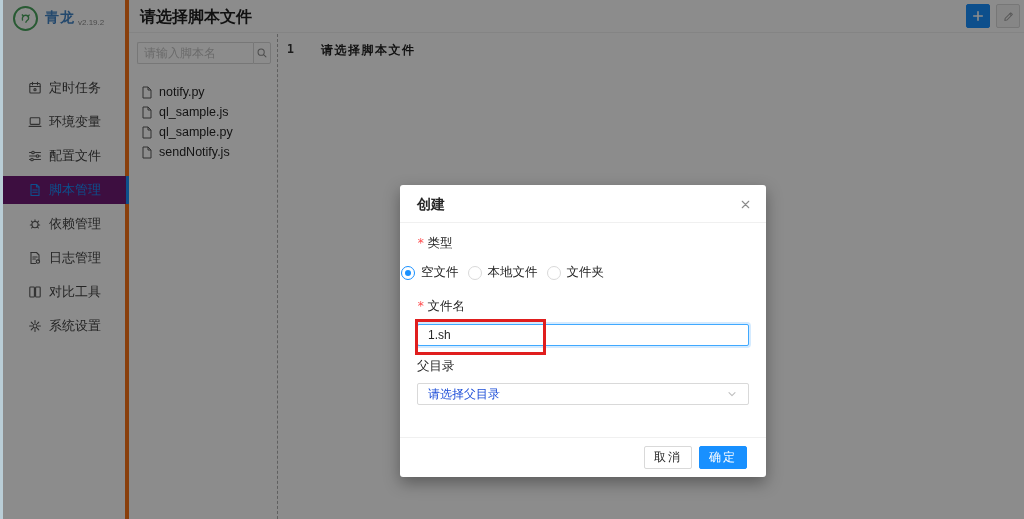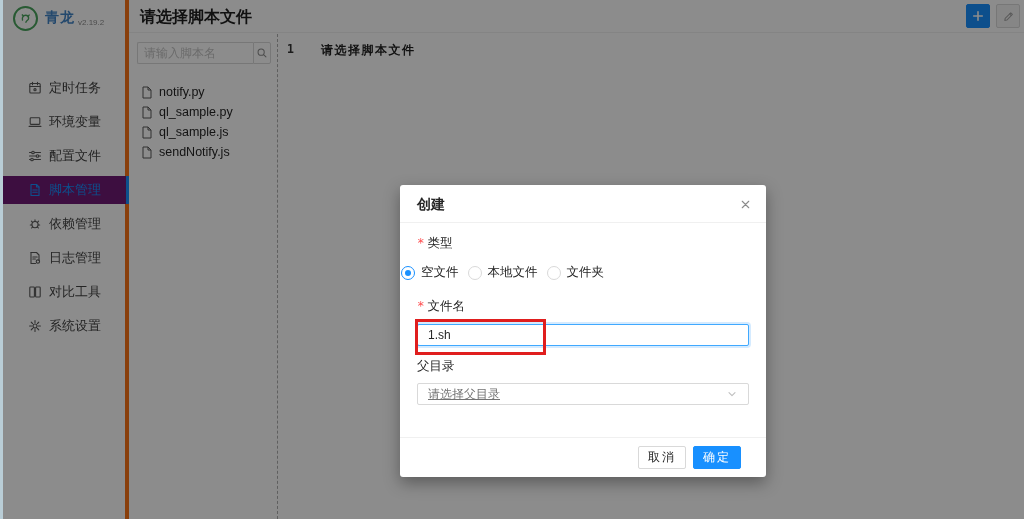--- a/index.html
+++ b/index.html
@@ -58,23 +58,23 @@
   .radio-item { display:flex; align-items:center; cursor:pointer; }
   .radio-circle { width:14px; height:14px; border-radius:50%; border:1px solid #d9d9d9; background:#fff; position:relative; }
   .radio-item.selected .radio-circle { border-color:#1890ff; }
   .radio-item.selected .radio-circle::after { content:""; position:absolute; left:3px; top:3px; width:6px; height:6px; border-radius:50%; background:#1890ff; }
   .radio-label { margin-left:6px; font-size:12.5px; color:#262626; }
   .label-filename { top:113px; }
   .filename-input { position:absolute; left:17px; top:139px; width:332px; height:22px; border:1px solid #40a9ff; border-radius:2px; box-shadow:0 0 0 2px rgba(24,144,255,0.18); padding:0 10px; font-size:12px; color:#262626; outline:none; font-family:"Liberation Sans",sans-serif; }
   .annotation-box { position:absolute; left:15px; top:134px; width:131px; height:36px; border:3px solid #e01e1e; z-index:5; pointer-events:none; }
   .label-parent { top:173px; }
   .parent-select { position:absolute; left:17px; top:198px; width:332px; height:22px; border:1px solid #d9d9d9; border-radius:2px; background:#fff; display:flex; align-items:center; padding:0 10px; cursor:pointer; }
-  .select-placeholder { font-size:12px; color:#737373; flex:1;text-decoration:underline; }
+  .select-placeholder { font-size:12px; color:#1d4ed8; flex:1; }
   .chev { width:12px; height:12px; color:#bfbfbf; }
-  .modal-footer { position:absolute; left:0; right:0; bottom:0; height:40px; border-top:1px solid #f0f0f0; display:flex; align-items:center; justify-content:flex-end; padding-right:25px; gap:7px; }
+  .modal-footer { position:absolute; left:0; right:0; bottom:0; height:40px; border-top:1px solid #f0f0f0; display:flex; align-items:center; justify-content:flex-end; padding-right:19px; gap:7px; }
   .btn { height:23px; padding:0 9px; border-radius:2px; font-size:12px; letter-spacing:2px; display:flex; align-items:center; cursor:pointer; font-family:"Liberation Sans",sans-serif; }
   .btn-cancel { background:#fff; border:1px solid #d9d9d9; color:#262626; }
   .btn-ok { background:#1890ff; border:1px solid #1890ff; color:#fff; }
   svg { display:block; }
 </style>
 </head>
 <body>
 
 <div class="app">
 
@@ -212,30 +212,30 @@
           </span>
         <span class="fname">notify.py</span>
       </div>
       <div class="file-row">
         <span class="ficon">
             <svg width="12" height="13" viewBox="0 0 12 13" fill="none" stroke="currentColor" stroke-width="1" stroke-linejoin="round">
               <path d="M2 1h5l3 3v8H2z"></path>
               <path d="M7 1v3h3"></path>
             </svg>
           </span>
-        <span class="fname">ql_sample.py</span>
+        <span class="fname">ql_sample.js</span>
       </div>
       <div class="file-row">
         <span class="ficon">
             <svg width="12" height="13" viewBox="0 0 12 13" fill="none" stroke="currentColor" stroke-width="1" stroke-linejoin="round">
               <path d="M2 1h5l3 3v8H2z"></path>
               <path d="M7 1v3h3"></path>
             </svg>
           </span>
-        <span class="fname">ql_sample.js</span>
+        <span class="fname">ql_sample.py</span>
       </div>
       <div class="file-row">
         <span class="ficon">
             <svg width="12" height="13" viewBox="0 0 12 13" fill="none" stroke="currentColor" stroke-width="1" stroke-linejoin="round">
               <path d="M2 1h5l3 3v8H2z"></path>
               <path d="M7 1v3h3"></path>
             </svg>
           </span>
         <span class="fname">sendNotify.js</span>
       </div>

